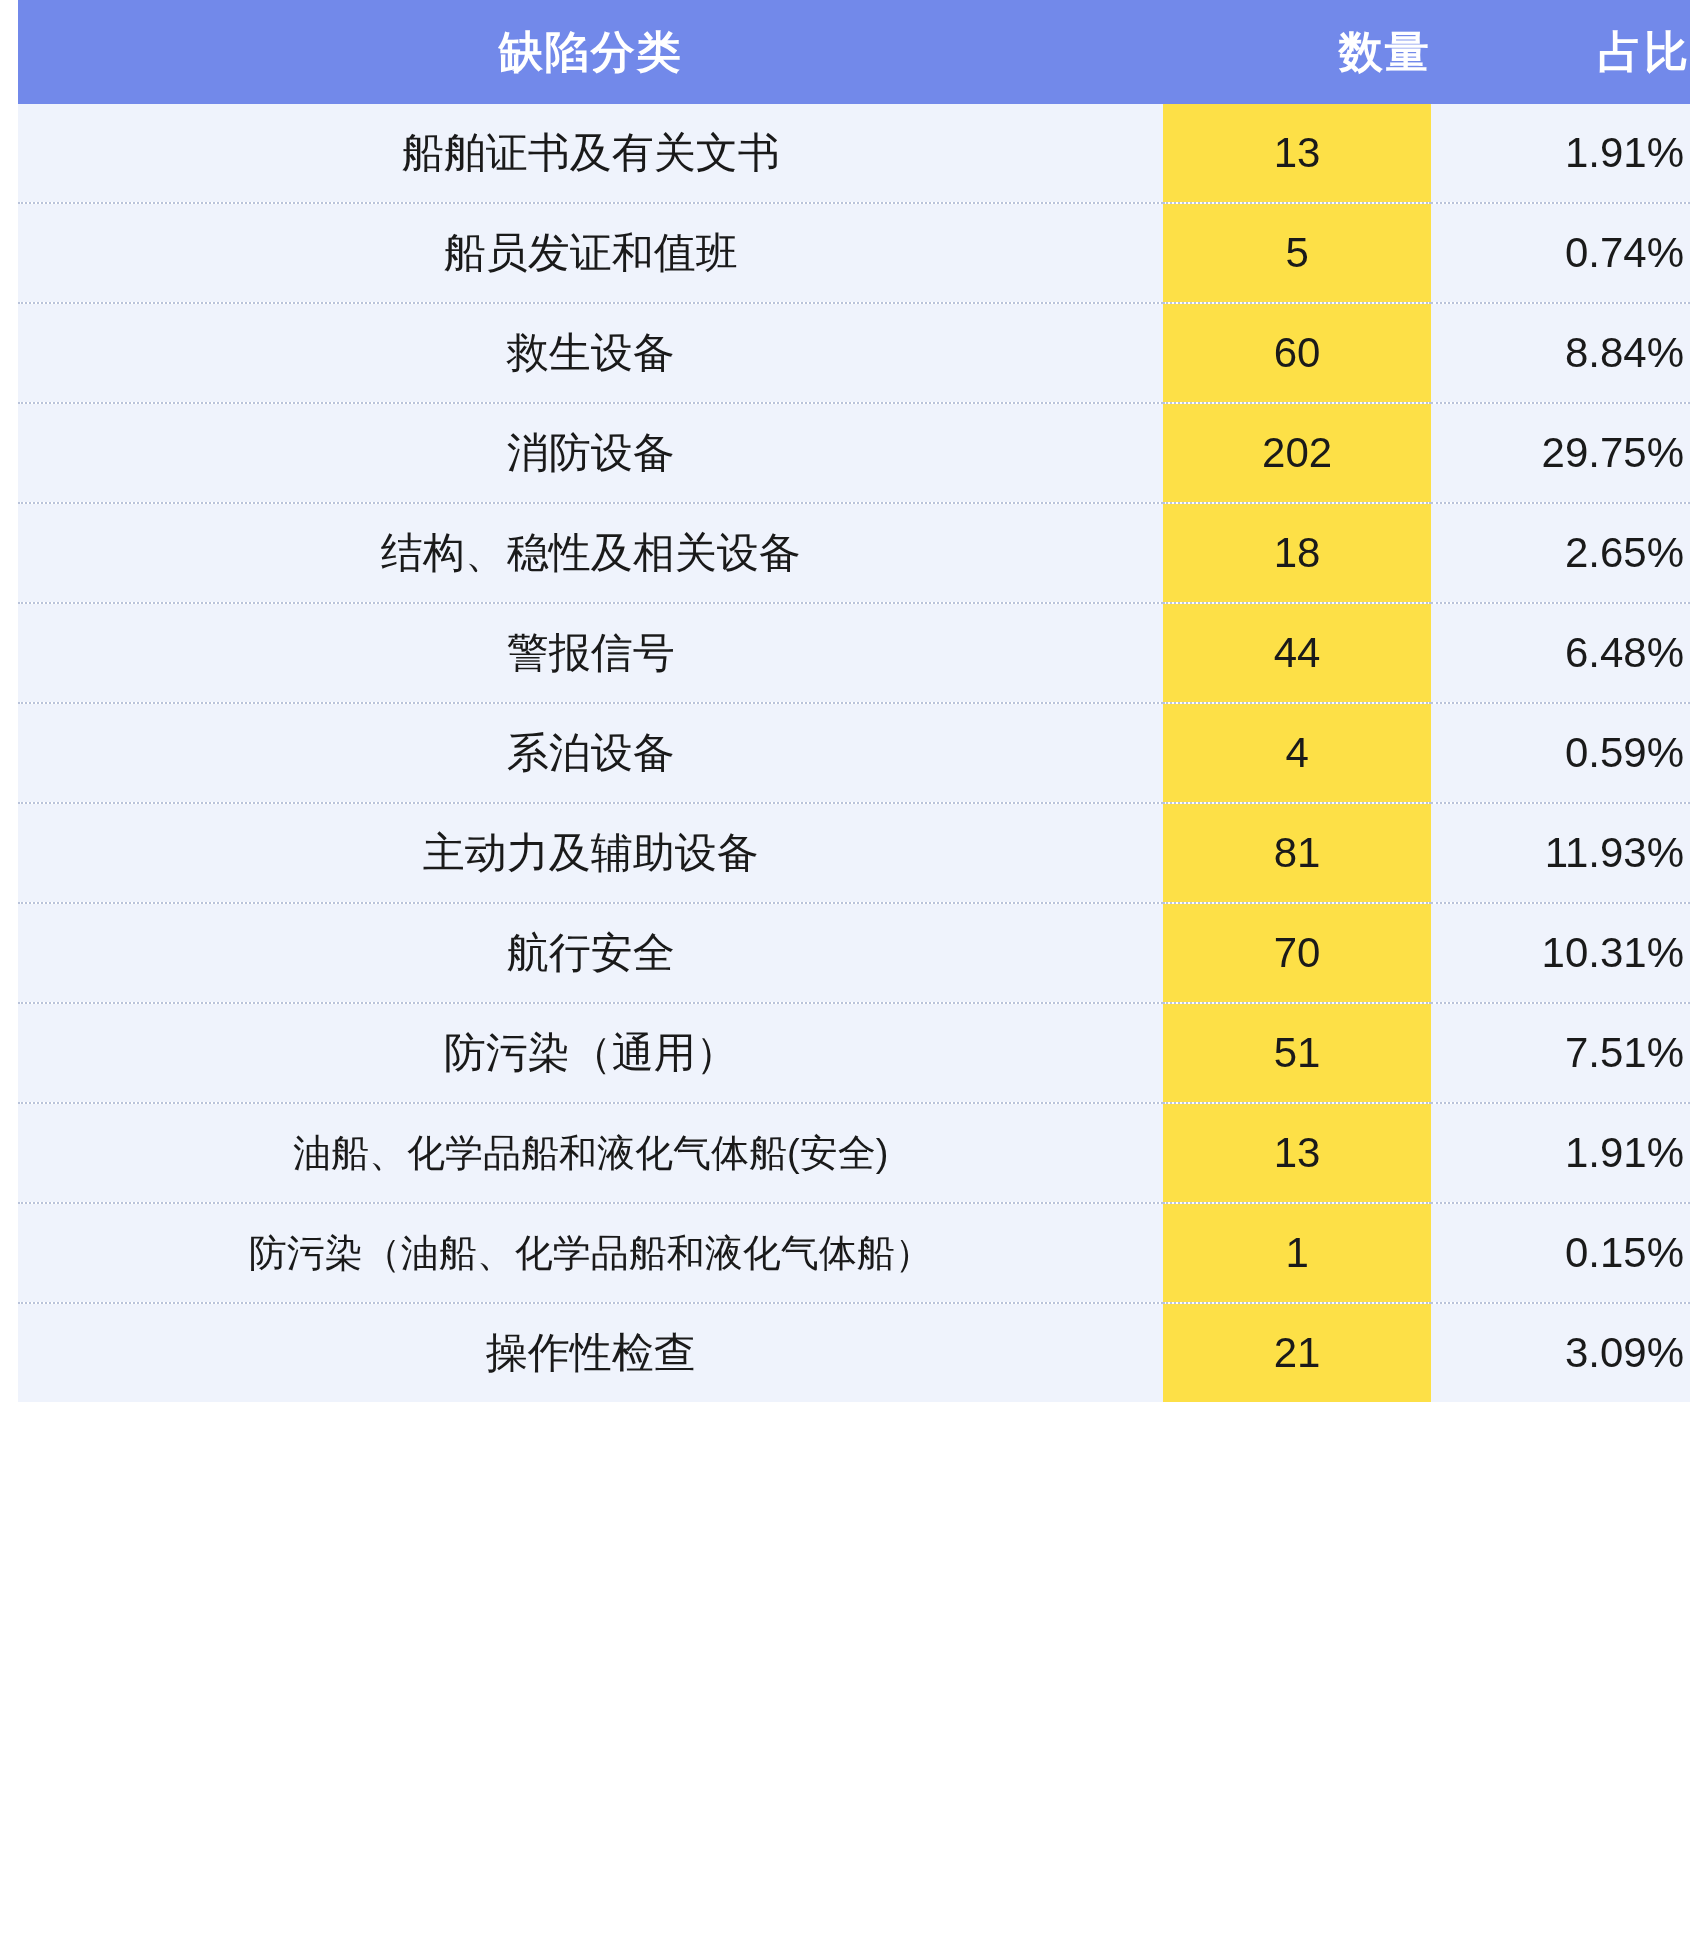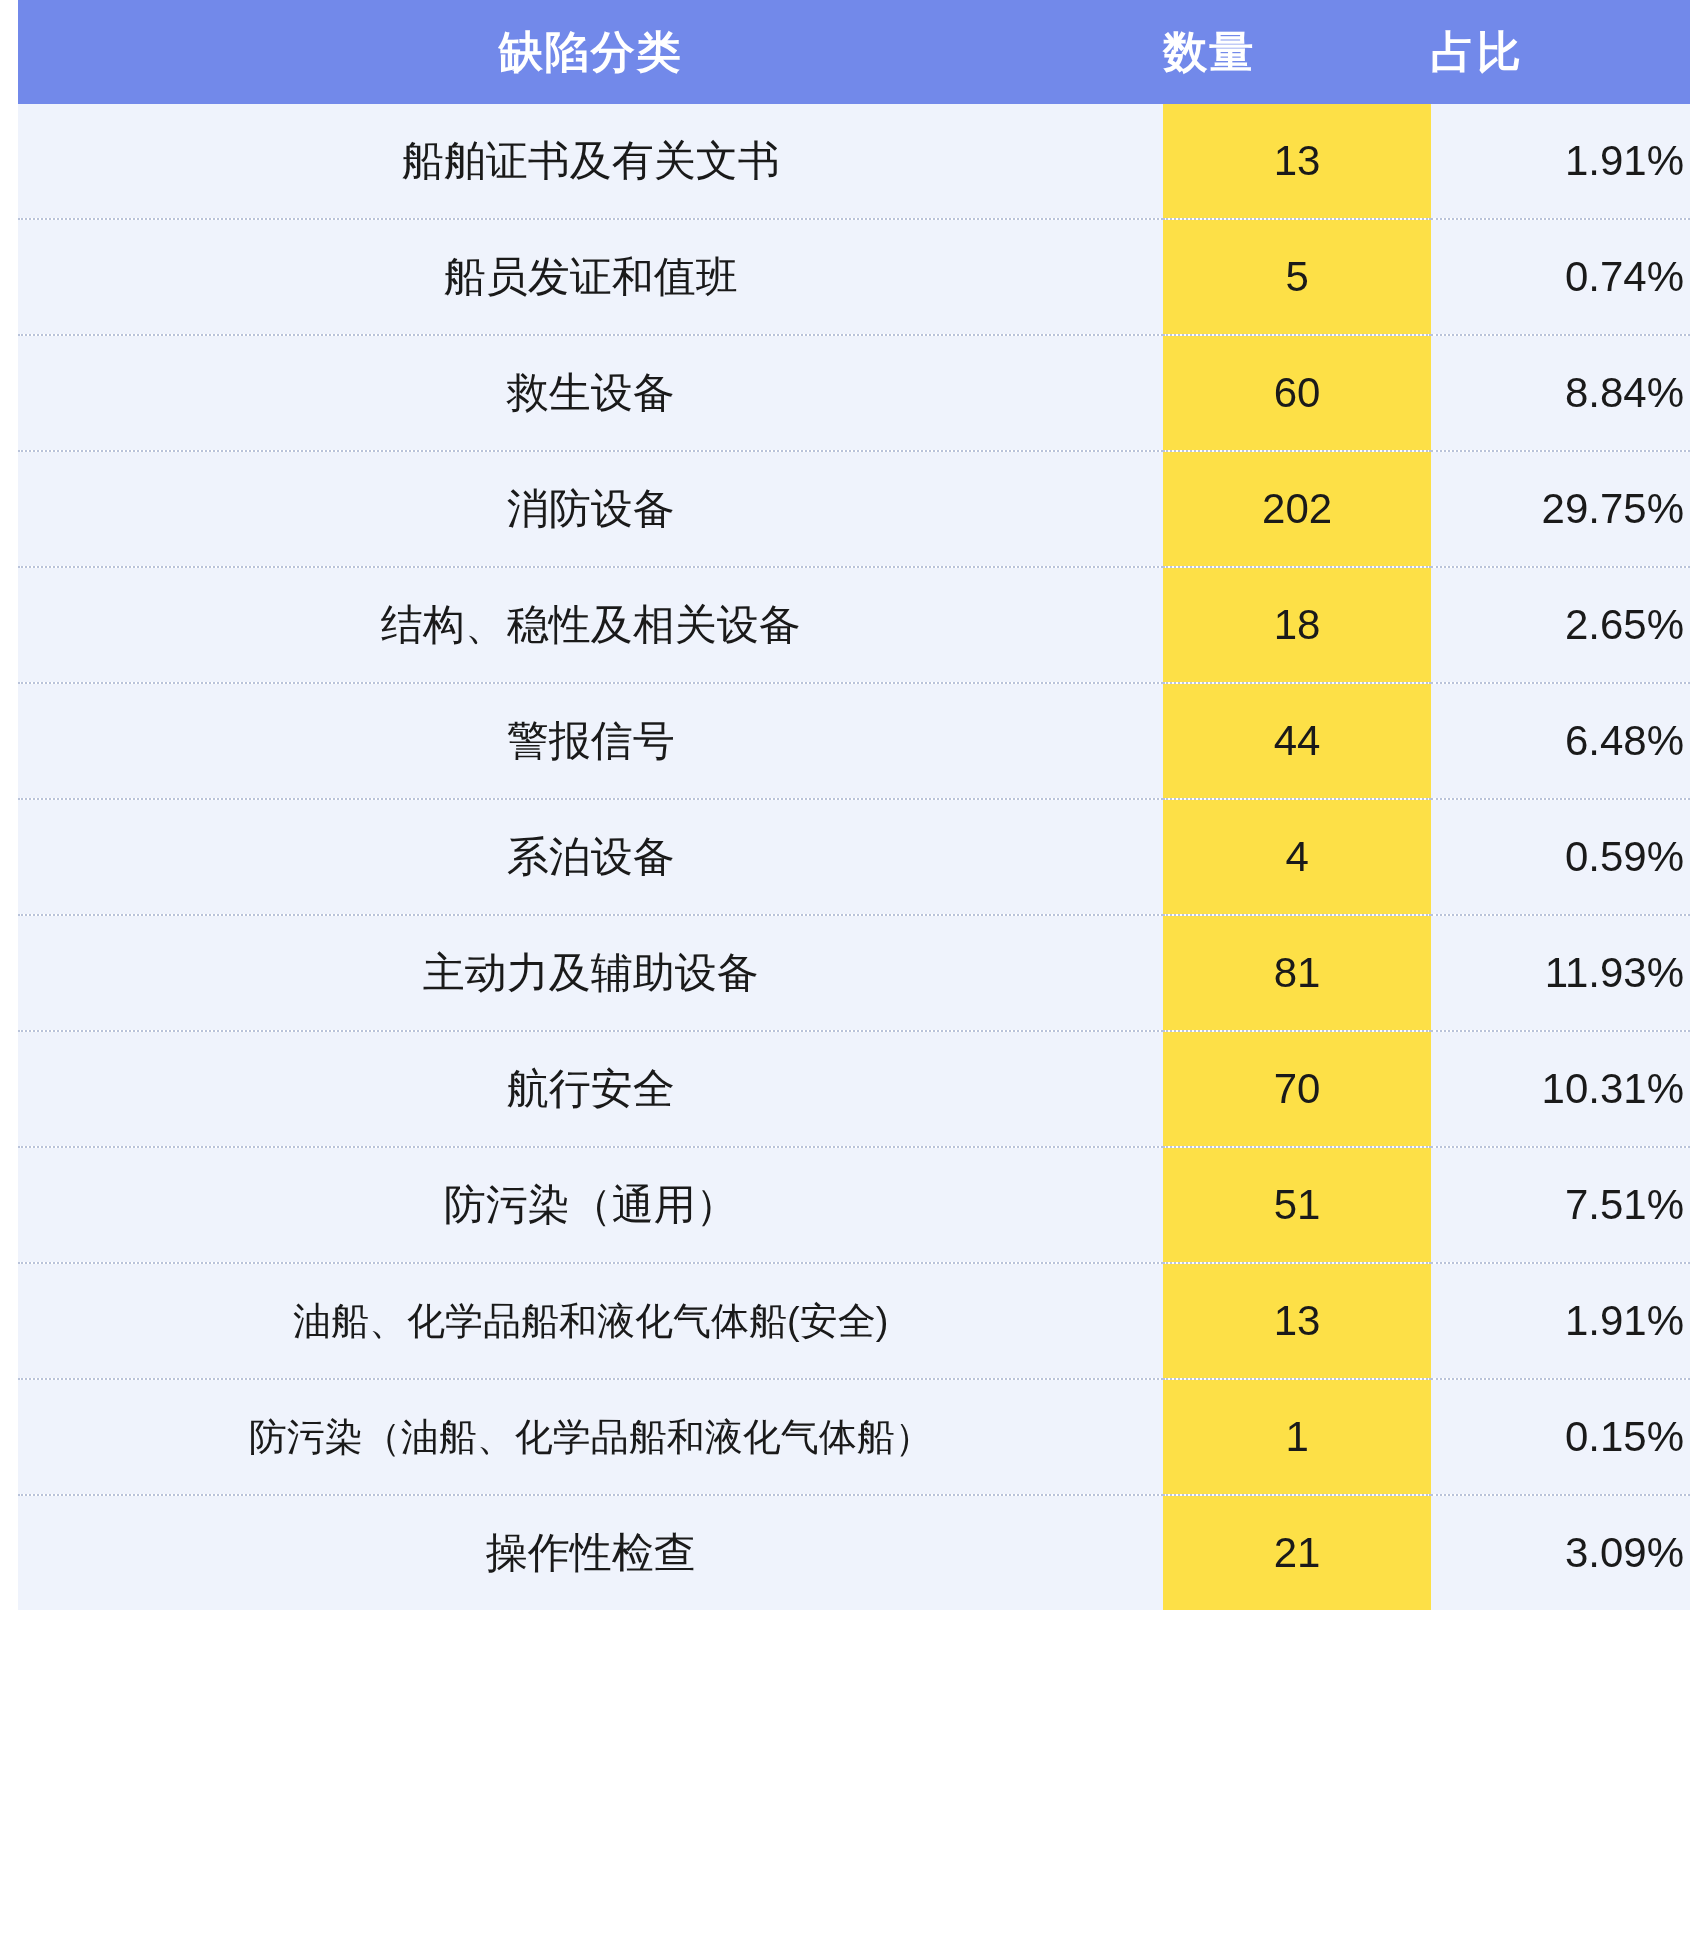--- a/index.html
+++ b/index.html
@@ -27,31 +27,31 @@
   table.defect-table col.col-pct      { width: 15.5%; }
 
   thead th {
     background: #7289ea;
     color: #ffffff;
     font-size: 44px;
     font-weight: bold;
     height: 104px;
     line-height: 104px;
     padding: 0;
-    text-align: left;
+    text-align: right;
     letter-spacing: 2px;
   }
   thead th.th-category { text-align: center; }
 
   tbody td {
     height: 98px;
     font-size: 42px;
     color: #1a1a1a;
     text-align: center;
-    padding: 8px 6px;
+    padding: 0 6px;
     border-bottom: 2px dotted #b9c3da;
     vertical-align: middle;
     white-space: nowrap;
     overflow: hidden;
   }
   tbody tr td.cell-category {
     background: #eff3fc;
   }
   tbody tr td.cell-count {
     background: #fde047;

